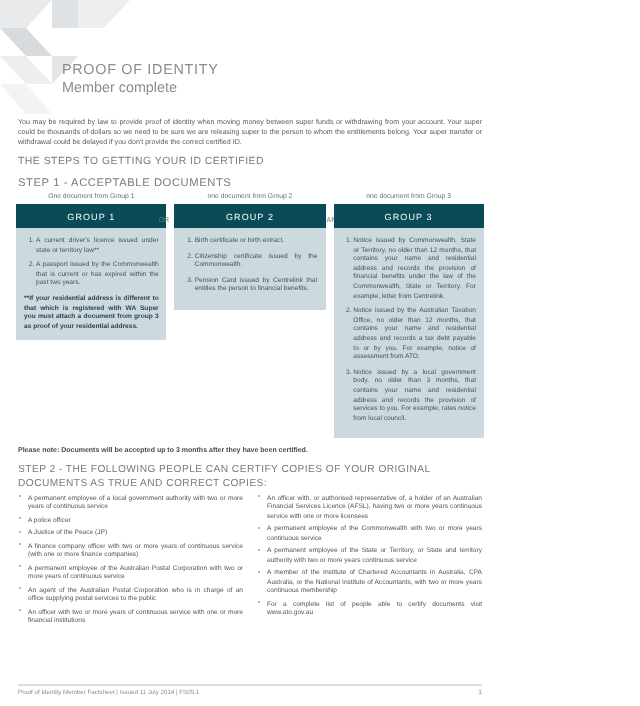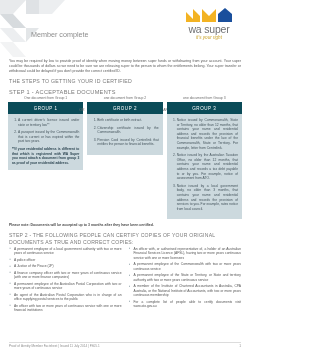--- a/index.html
+++ b/index.html
@@ -59,32 +59,22 @@
       <polygon points="0,14 13,14 26,28 13,28" fill="#d7dbde"></polygon>
       <polygon points="13,0 39,0 26,14 26,0" fill="#f0f1f2"></polygon>
       <polygon points="26,0 52,0 39,14 26,14" fill="#dfe2e5"></polygon>
       <polygon points="0,28 13,28 26,42 13,42" fill="#eceef0"></polygon>
       <polygon points="13,28 39,28 26,42 26,28" fill="#e3e6e8"></polygon>
       <polygon points="39,0 65,0 52,14 39,14" fill="#eceef0"></polygon>
       <polygon points="0,42 13,42 26,57 13,57" fill="#f2f3f4"></polygon>
     </svg>
   </div>
   <div class="title-block">
+    <div class="t1">PROOF OF IDENTITY</div>
     <div class="t2">Member complete</div>
-  </div>
-  <div class="logo">
-    <div class="logo-mark">
-      <svg width="50" height="15" viewBox="0 0 50 15">
-        <polygon points="2,14 2,4 9,11 9,1 16,8 16,14" fill="#f3b323"></polygon>
-        <polygon points="18,14 18,1 25,8 32,1 32,14" fill="#f3b323"></polygon>
-        <polygon points="34,14 34,6 41,0 48,6 48,14" fill="#1a4f9c"></polygon>
-      </svg>
-    </div>
-    <div class="logo-word">wa super</div>
-    <div class="logo-tag">it's your right</div>
   </div>
 </div>
 
 <div class="intro">You may be required by law to provide proof of identity when moving money between super funds or withdrawing from your account. Your super could be thousands of dollars so we need to be sure we are releasing super to the person to whom the entitlements belong. Your super transfer or withdrawal could be delayed if you don't provide the correct certified ID.</div>
 <div class="steps-head">THE STEPS TO GETTING YOUR ID CERTIFIED</div>
 <div class="step1-head">STEP 1 - ACCEPTABLE DOCUMENTS</div>
 
 <div class="grid">
 
   <div class="col">

